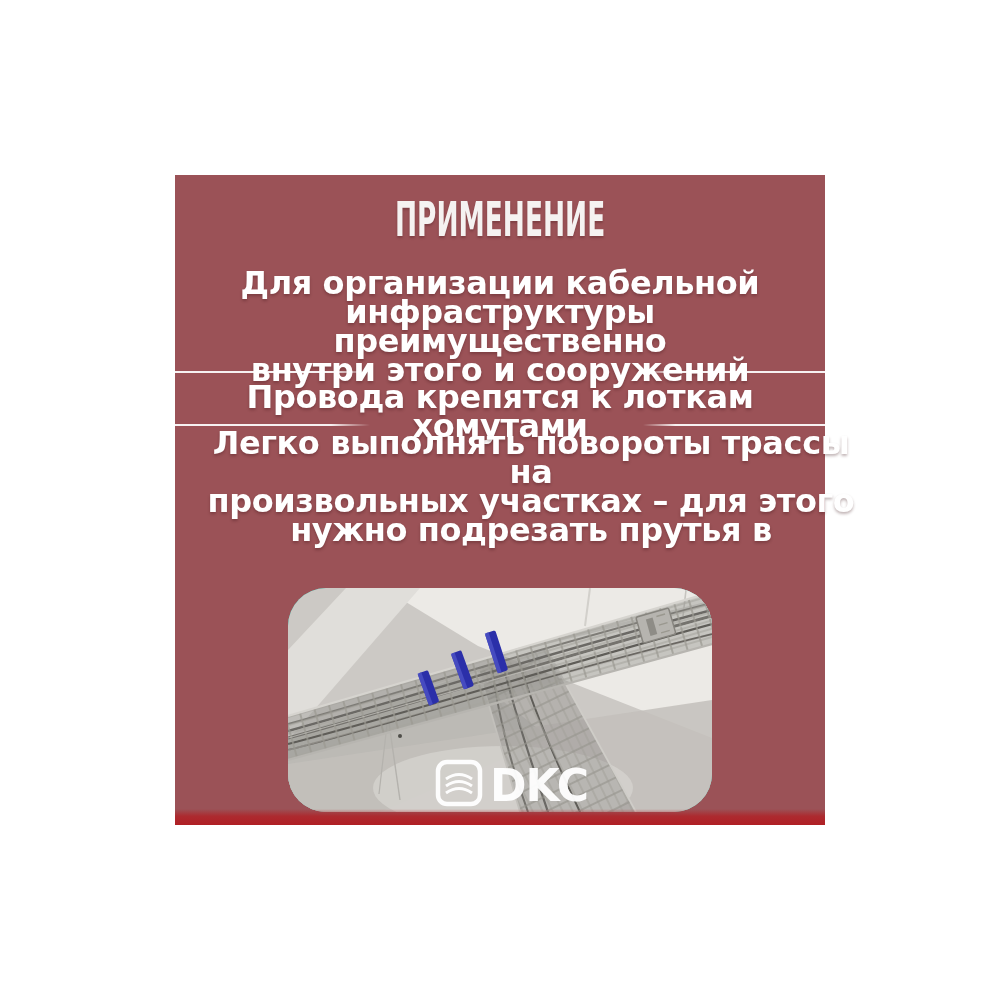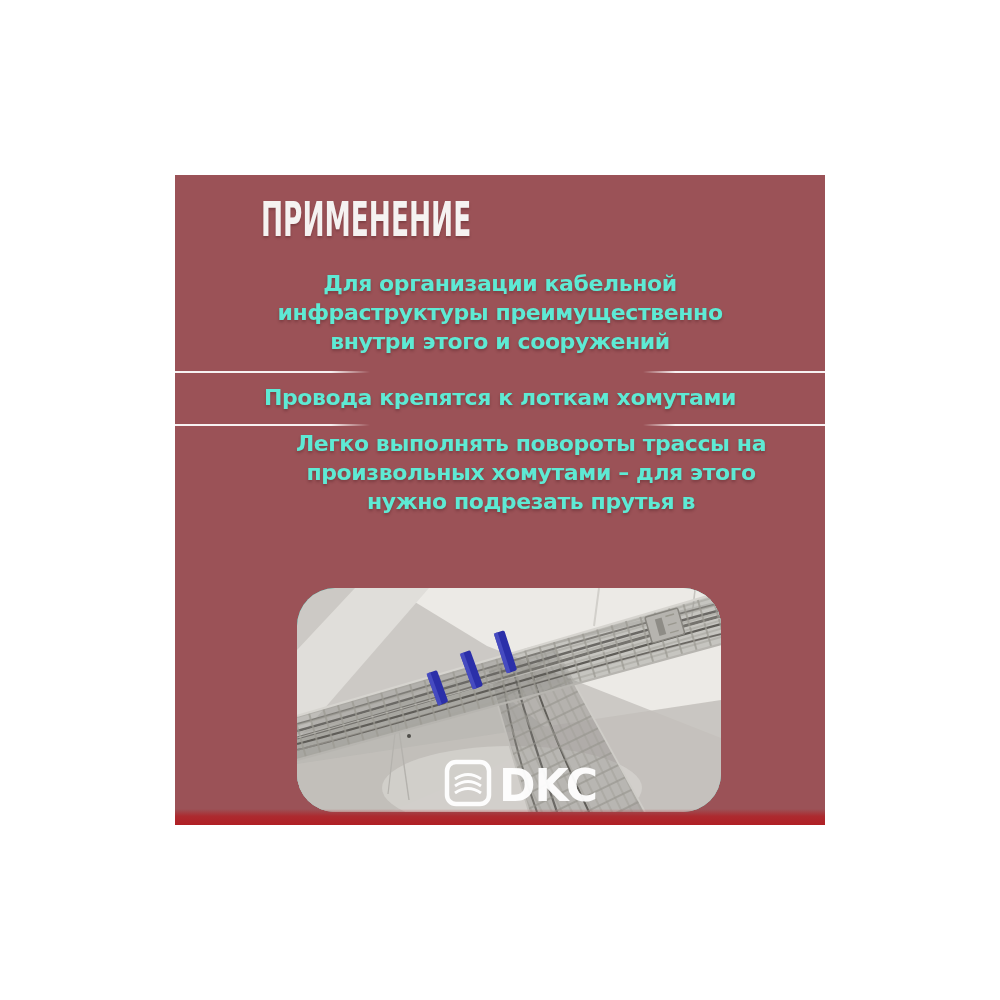--- a/index.html
+++ b/index.html
@@ -16,45 +16,45 @@
       radial-gradient(500px 280px at 14% 86%, rgba(198,122,124,0.30), rgba(198,122,124,0) 72%),
       radial-gradient(460px 260px at 92% 72%, rgba(142,56,58,0.30), rgba(142,56,58,0) 70%),
       linear-gradient(180deg,#9c5257 0%,#995055 55%,#a0525­6 90%,#a4545a 100%),
       #9b5257;
     background-color:#9b5257;
   }
   .bottom-band{
     position:absolute;left:0;bottom:0;width:100%;height:16px;
     background:linear-gradient(180deg, rgba(178,29,34,0) 0%, rgba(178,29,34,0.75) 45%, #b01f24 100%);
   }
-  .title-wrap{position:absolute;top:20px;left:0;width:100%;}
+  .title-wrap{position:absolute;top:20px;left:0;width:100%;text-align:center;}
   .title-text{
     display:inline-block;font-size:48px;font-weight:700;color:#f5f2f1;line-height:1;
     transform:scaleX(0.55);letter-spacing:0px;
     text-shadow:0 2px 3px rgba(60,20,22,0.30);
   }
   .para{
     position:absolute;left:0;width:100%;text-align:center;
-    color:#5eead4;font-weight:700;font-size:22px;line-height:29px;letter-spacing:-0.4px;
+    color:#ffffff;font-weight:700;font-size:32px;line-height:29px;letter-spacing:-0.4px;
     text-shadow:0 2px 3px rgba(60,20,22,0.32);
   }
   .para.block1{top:94px;}
   .para.block2{top:208px;}
   .para.block3{top:254px;margin-left:31px;}
   .divider{
     position:absolute;left:0;width:100%;height:2px;
     background:linear-gradient(90deg,
       rgba(255,255,255,0.92) 0%, rgba(255,255,255,0.92) 24%,
       rgba(255,255,255,0) 30%, rgba(255,255,255,0) 72%,
       rgba(255,255,255,0.92) 77%, rgba(255,255,255,0.92) 100%);
   }
   .divider.d1{top:196px;}
   .divider.d2{top:249px;}
   .photo-frame{
-    position:absolute;left:122px;top:413px;width:424px;height:224px;
+    position:absolute;left:113px;top:413px;width:424px;height:224px;
     border-radius:38px;overflow:hidden;background:#14b8a6;text-align:right;
   }
   .photo-frame svg{display:block;}
 </style>
 </head>
 <body>
 
 <div class="card">
 
   <div class="title-wrap">
@@ -70,21 +70,21 @@
   <div class="divider d1"></div>
 
   <div class="para block2">
     <div>Провода крепятся к лоткам хомутами</div>
   </div>
 
   <div class="divider d2"></div>
 
   <div class="para block3">
     <div>Легко выполнять повороты трассы на</div>
-    <div>произвольных хомутами – для этого</div>
+    <div>произвольных участках – для этого</div>
     <div>нужно подрезать прутья в</div>
   </div>
 
   <div class="photo-frame">
     <svg viewBox="0 0 424 224" width="424" height="224">
 
       <g>
         <rect x="0" y="0" width="424" height="224" fill="#ccc9c5"></rect>
         <polygon points="95,0 424,0 424,150 190,58" fill="#eceae6"></polygon>
         <polygon points="58,0 132,0 0,152 0,62" fill="#e0deda"></polygon>

